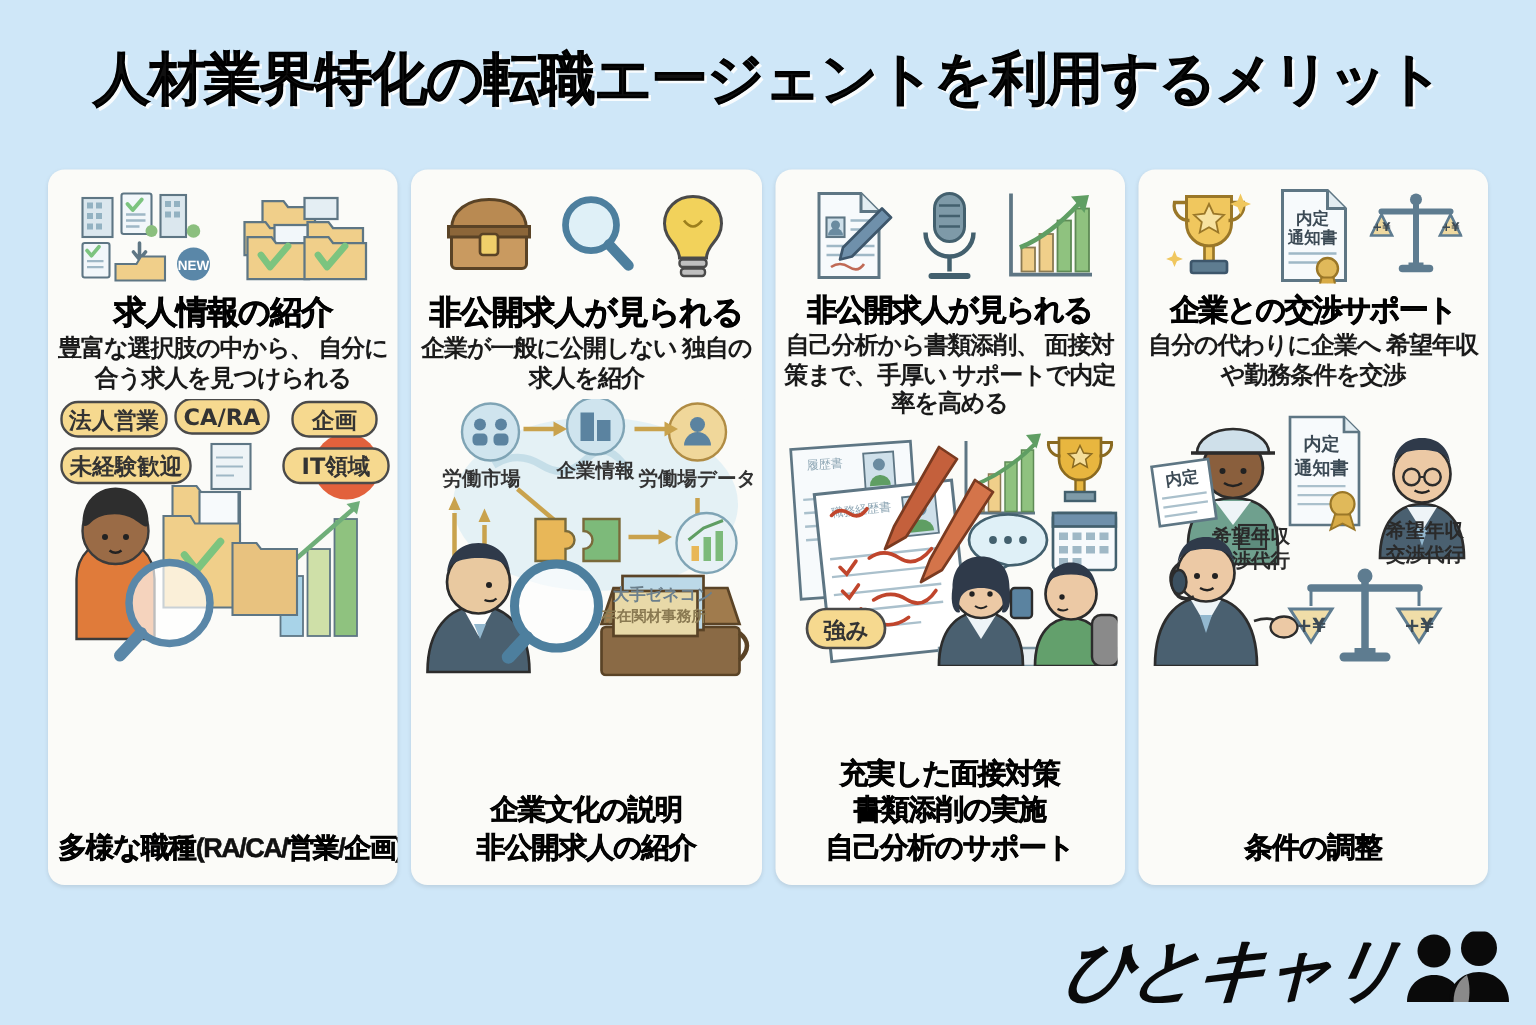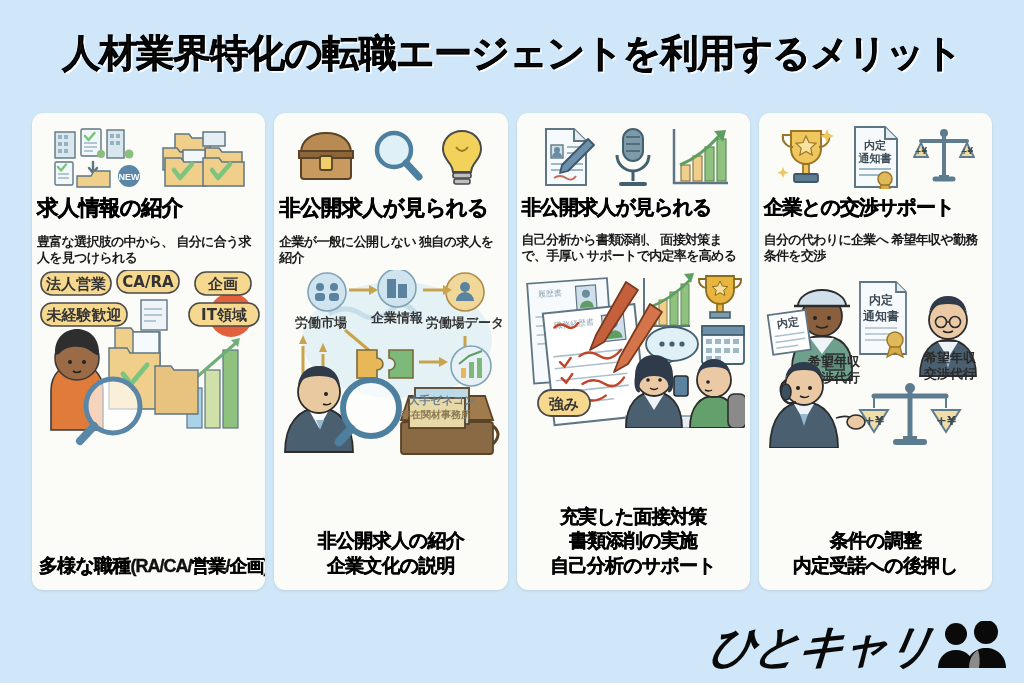--- a/index.html
+++ b/index.html
@@ -41,32 +41,32 @@
   
   .iconrow{
     height:84px;min-height:84px;
     display:flex;align-items:center;justify-content:center;
     gap:10px;padding-top:4px;box-sizing:border-box;
   }
   .iconrow svg{display:block;}
 
   
   .card-head{
-    text-align:left;
+    text-align:center;
     font-size:21.5px;font-weight:bold;color:#111;
     letter-spacing:-0.8px;line-height:1.12;
     margin-top:-1px;
     -webkit-text-stroke:0.45px #000;
     text-shadow:1px 1px 0 rgba(255,255,255,.7);
   }
   .card-head.sm{font-size:20px;letter-spacing:-1.2px;}
   .card-sub{
-    text-align:left;
-    font-size:13px;font-weight:bold;color:#1a1a1a;
-    line-height:1.22;margin-top:14px;
+    text-align:center;
+    font-size:16px;font-weight:bold;color:#1a1a1a;
+    line-height:1.22;margin-top:3px;
     letter-spacing:-0.7px;
   }
 
   
   .illus{
     position:relative;flex:1;margin-top:4px;
     border-radius:10px;overflow:hidden;
   }
   .illus svg{position:absolute;left:0;top:0;}
 
@@ -322,22 +322,22 @@
             <rect x="136" y="118" width="54" height="36" fill="#bcd9e8"></rect>
             <rect x="130" y="128" width="56" height="30" fill="#e8d9a8"></rect>
           </g>
           <text x="163" y="134" text-anchor="middle" font-size="11" font-weight="bold" fill="#6b7f8c" font-family="DejaVu Sans, sans-serif">大手ゼネコン</text>
           <text x="157" y="148" text-anchor="middle" font-size="10" font-weight="bold" fill="#8a7a52" font-family="DejaVu Sans, sans-serif">存在関材事務所</text>
           <path d="M214 156q10 8 0 18" stroke="#5a4326" stroke-width="3" fill="none"></path>
         </svg>
       </div>
 
       <div class="card-foot">
+        <span class="l">企業文化の説明</span>
         <span class="l">非公開求人の紹介</span>
-        <span class="l">企業文化の説明</span>
       </div>
     </div>
 
     <div class="card">
       <div class="iconrow">
         <svg width="62" height="64" viewBox="0 0 62 64">
           <path d="M10 4h28l12 12v44H10z" fill="#f7fafc" stroke="#5e7684" stroke-width="2"></path>
           <path d="M38 4v12h12" fill="#e3edf2" stroke="#5e7684" stroke-width="2"></path>
           <rect x="15" y="20" width="12" height="13" fill="#cfe0ea" stroke="#5e7684" stroke-width="1.4"></rect>
           <circle cx="21" cy="25" r="3" fill="#6a8ba0"></circle>
@@ -601,21 +601,20 @@
             <path d="M96 142h28l-14 22z" fill="#f0dda8" stroke="#5e7c90" stroke-width="2"></path>
             <path d="M168 142h28l-14 22z" fill="#f0dda8" stroke="#5e7c90" stroke-width="2"></path>
             <text x="110" y="157" text-anchor="middle" font-size="13" font-weight="bold" fill="#3c4a55" font-family="DejaVu Sans, sans-serif">+¥</text>
             <text x="182" y="157" text-anchor="middle" font-size="13" font-weight="bold" fill="#3c4a55" font-family="DejaVu Sans, sans-serif">+¥</text>
           </g>
         </svg>
       </div>
 
       <div class="card-foot">
         <span class="l">条件の調整</span>
-        <span class="l">内定受諾への後押し</span>
       </div>
     </div>
 
   </div>
 
   <div class="logo">
     <div class="logo-text">ひとキャリ</div>
     <svg width="70" height="48" viewBox="0 0 70 48">
       <circle cx="20" cy="13" r="11" fill="#0a0a0a"></circle>
       <path d="M2 47c0-11 8-18 18-18s18 7 18 18z" fill="#0a0a0a"></path>

